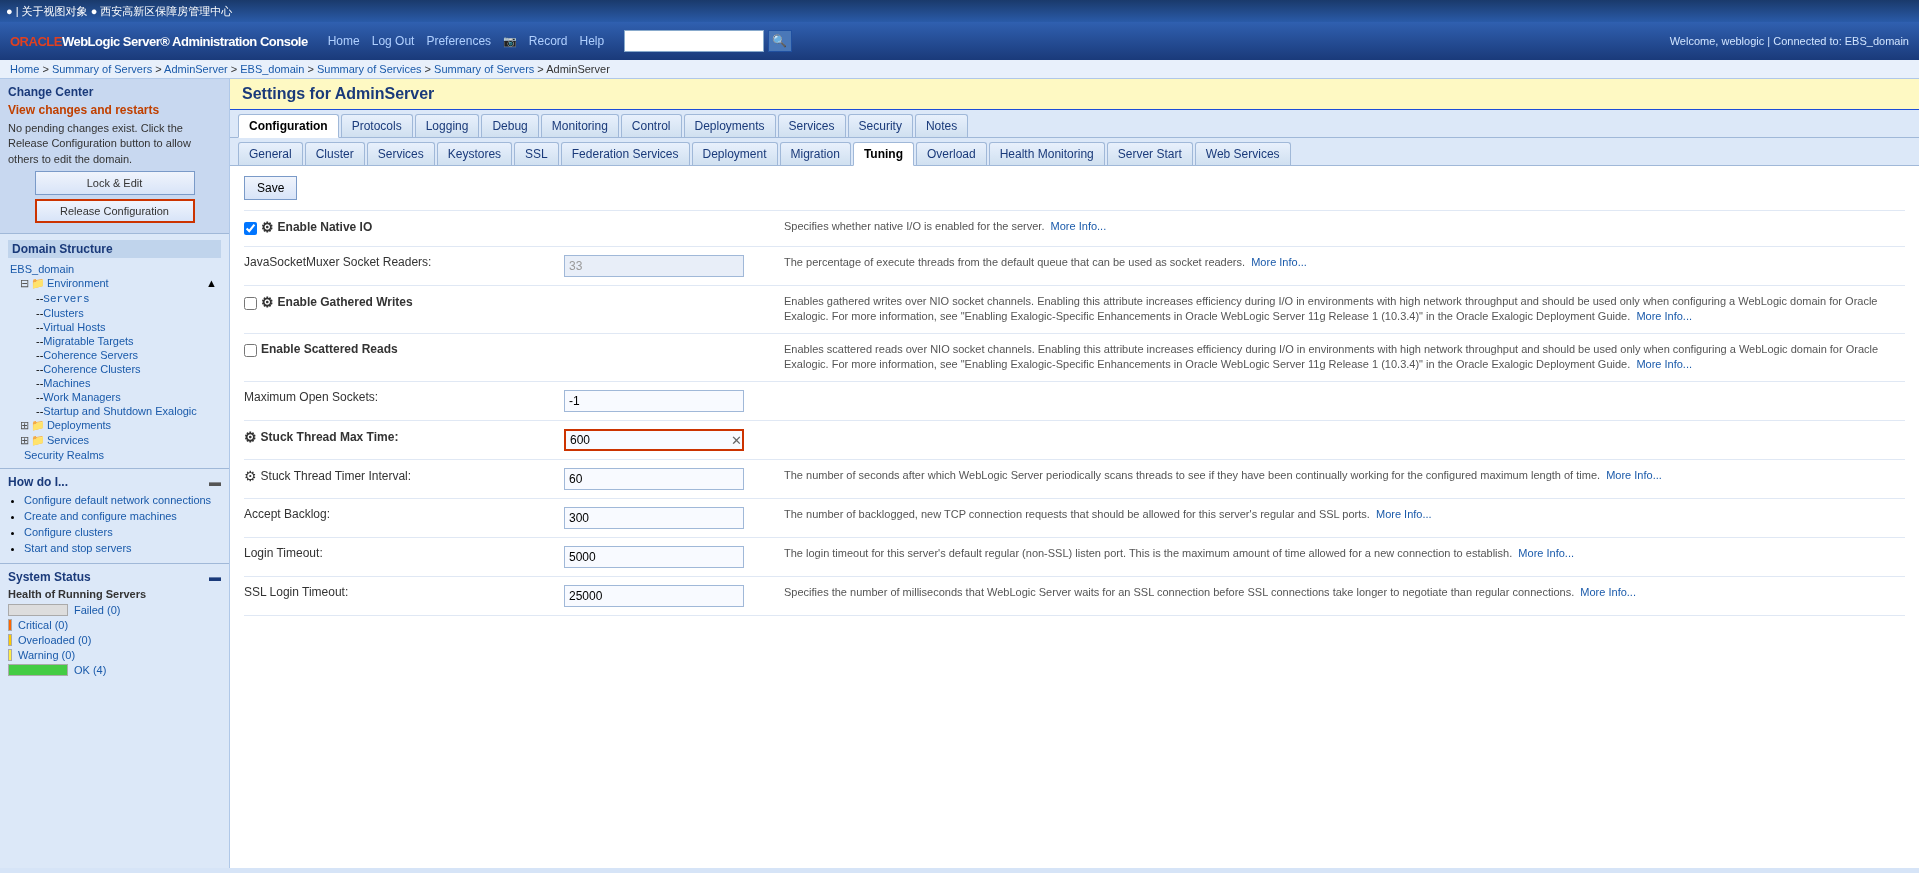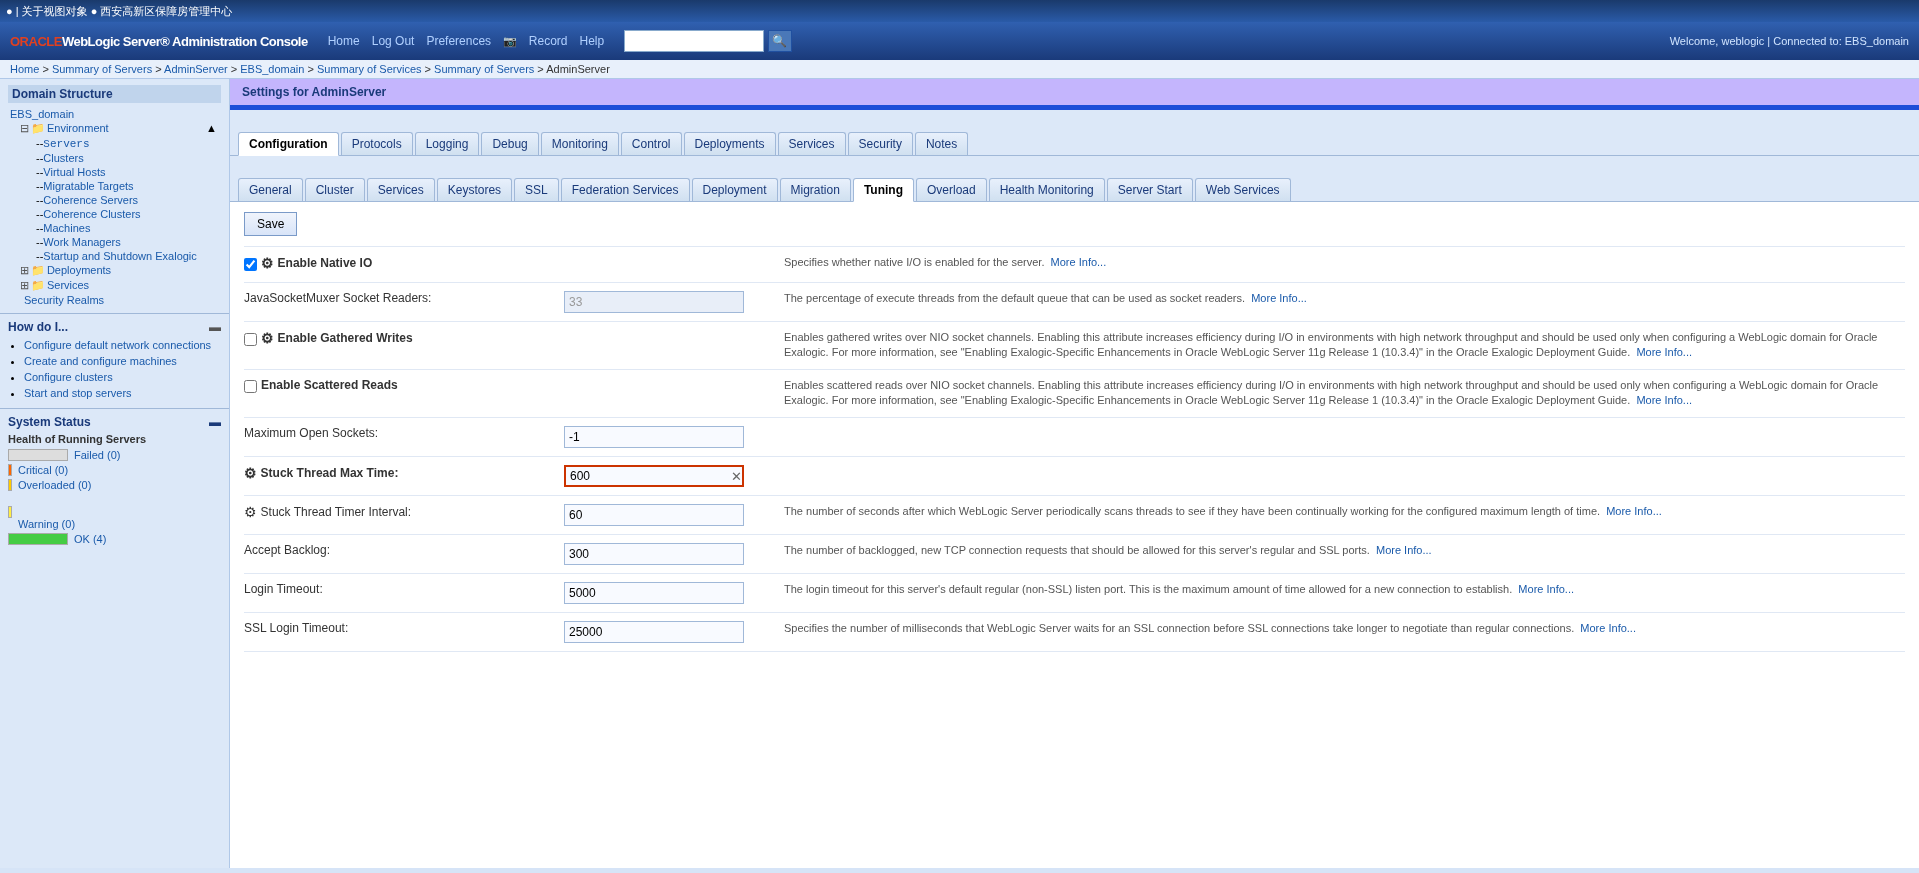--- a/index.html
+++ b/index.html
@@ -197,25 +197,25 @@
     
     #main-content {
       flex: 1;
       background: white;
       overflow-y: auto;
       padding: 0;
     }
 
     
     #settings-header {
-      background: #c4b5fd;
-      border-bottom: 5px solid #1d4ed8;
+      background: #fef9c3;
+      border-bottom: 1px solid #1d4ed8;
       padding: 6px 12px;
       font-weight: bold;
-      font-size: 12px;
+      font-size: 16px;
       color: #1a3a7a;
     }
 
     
     #tab-bar-1, #tab-bar-2 {
       display: flex;
       background: #dce8f8;
       border-bottom: 1px solid #a0b8d8;
       padding: 4px 8px 0;
       flex-wrap: wrap;
@@ -224,21 +224,20 @@
     .tab {
       padding: 4px 10px;
       font-size: 12px;
       cursor: pointer;
       border: 1px solid #a0b8d8;
       border-bottom: none;
       background: linear-gradient(to bottom, #e8f0fc, #d0e0f0);
       color: #1a3a7a;
       text-decoration: none;
       border-radius: 3px 3px 0 0;
-      margin-top: 18px;
     }
     .tab.active {
       background: white;
       border-bottom: 1px solid white;
       font-weight: bold;
       color: #000;
       margin-bottom: -1px;
       z-index: 1;
     }
 
@@ -370,20 +369,27 @@
     <a>Summary of Services</a> &gt;
     <a>Summary of Servers</a> &gt;
     <span>AdminServer</span>
   </span>
 </div>
 
 <div id="main-layout">
 
   <div id="sidebar">
 
+    <div id="change-center">
+      <div id="change-center-title">Change Center</div>
+      <a id="view-changes-link" href="#" style="color:#c04000;font-weight:bold;text-decoration:none;font-size:12px;">View changes and restarts</a>
+      <div id="change-center-text" style="font-size:11px;color:#333;margin:4px 0;line-height:1.4;">No pending changes exist. Click the Release Configuration button to allow others to edit the domain.</div>
+      <button id="lock-edit-btn" style="width:160px;height:24px;background:linear-gradient(to bottom,#f0f4fc,#d8e4f8);border:1px solid #7a9ac8;color:#333;cursor:pointer;font-size:11px;display:block;margin:4px auto;">Lock &amp; Edit</button>
+      <button id="release-config-btn" style="width:160px;height:24px;background:linear-gradient(to bottom,#f0f4fc,#d8e4f8);border:2px solid #cc3300;color:#333;cursor:pointer;font-size:11px;display:block;margin:4px auto;">Release Configuration</button>
+    </div>
 
     <div id="domain-structure">
       <div id="domain-structure-title" style="font-weight:bold;font-size:12px;color:#1a3a7a;margin-bottom:4px;background:#c0d4ec;padding:2px 4px;">Domain Structure</div>
       <div class="tree-item tree-level-0">
         <a style="color:#1a5aaa;text-decoration:none;">EBS_domain</a>
       </div>
       <div class="tree-item tree-level-1">
         <span class="tree-expand">⊟</span><span class="tree-folder">📁</span><a style="color:#1a5aaa;text-decoration:none;">Environment</a>
         <span style="float:right;margin-right:4px;cursor:pointer;">▲</span>
       </div>
@@ -433,21 +439,21 @@
       <div class="status-row">
         <div class="status-bar" style="background:#ff6600;width:4px;height:12px;margin-right:6px;border:1px solid #aaa;"></div>
         <a class="status-link" style="color:#1a5aaa;text-decoration:none;">Critical (0)</a>
       </div>
       <div class="status-row">
         <div class="status-bar" style="background:#ffcc00;width:4px;height:12px;margin-right:6px;border:1px solid #aaa;"></div>
         <a class="status-link" style="color:#1a5aaa;text-decoration:none;">Overloaded (0)</a>
       </div>
       <div class="status-row">
         <div class="status-bar" style="background:#ffee44;width:4px;height:12px;margin-right:6px;border:1px solid #aaa;"></div>
-        <a class="status-link" style="color:#1a5aaa;text-decoration:none;margin-top:24px;">Warning (0)</a>
+        <a class="status-link" style="color:#1a5aaa;text-decoration:none;">Warning (0)</a>
       </div>
       <div class="status-row">
         <div class="status-bar" style="background:#44cc44;width:60px;height:12px;margin-right:6px;border:1px solid #aaa;"></div>
         <a class="status-link" style="color:#1a5aaa;text-decoration:none;">OK (4)</a>
       </div>
     </div>
   </div>
 
   <div id="main-content">
     <div id="settings-header">Settings for AdminServer</div>

